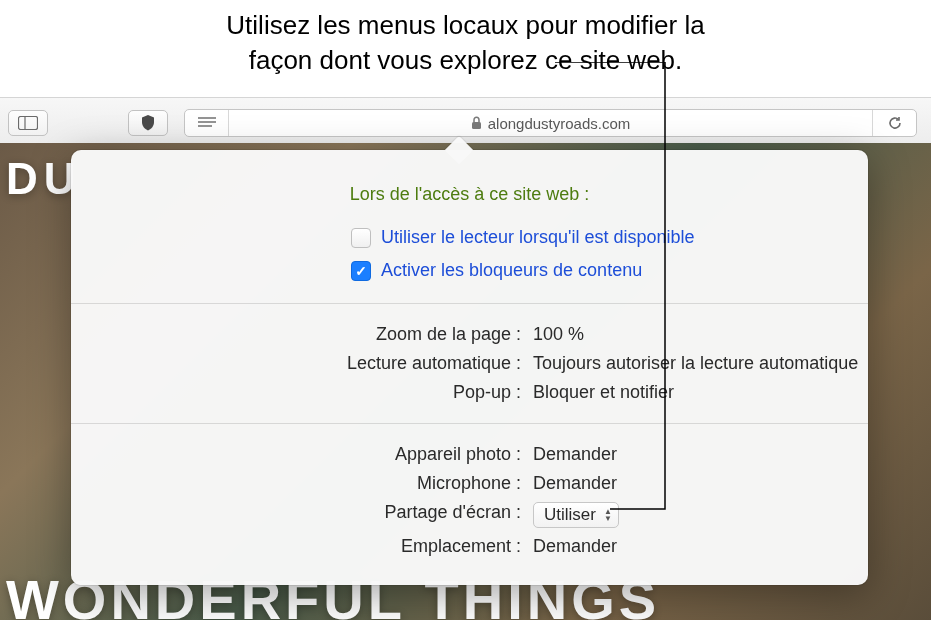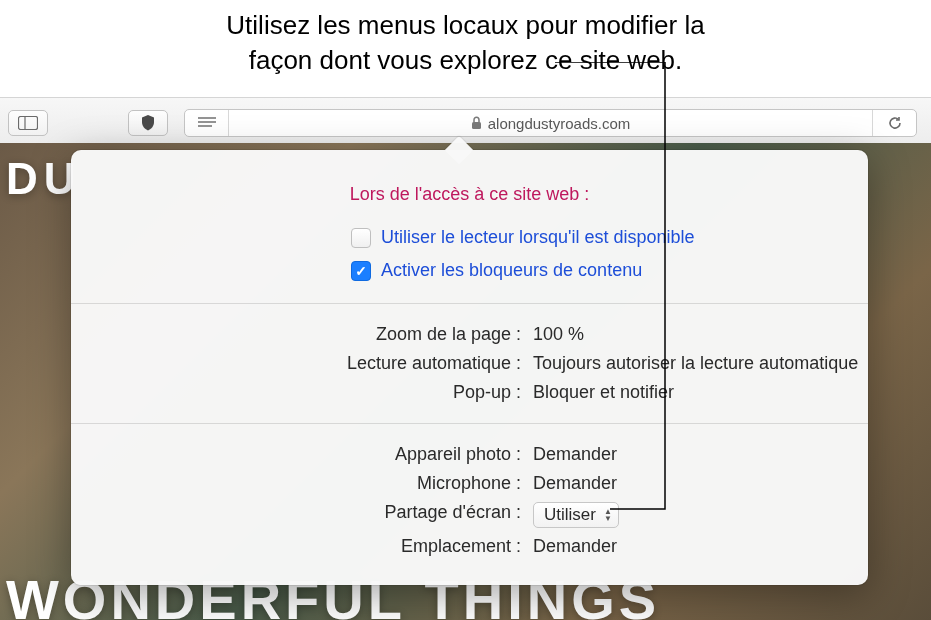--- a/index.html
+++ b/index.html
@@ -151,21 +151,21 @@
     }
     .popover-section {
       padding: 16px 0;
     }
     .popover-section.bordered {
       border-bottom: 1px solid rgba(0,0,0,0.12);
     }
     .popover-header {
       text-align: center;
       font-size: 18px;
-      color: #be185d;
+      color: #4d7c0f;
       padding-top: 18px;
       padding-bottom: 16px;
     }
     .check-row {
       display: flex;
       align-items: center;
       gap: 10px;
       padding: 6px 0;
       margin-left: 280px;
     }

